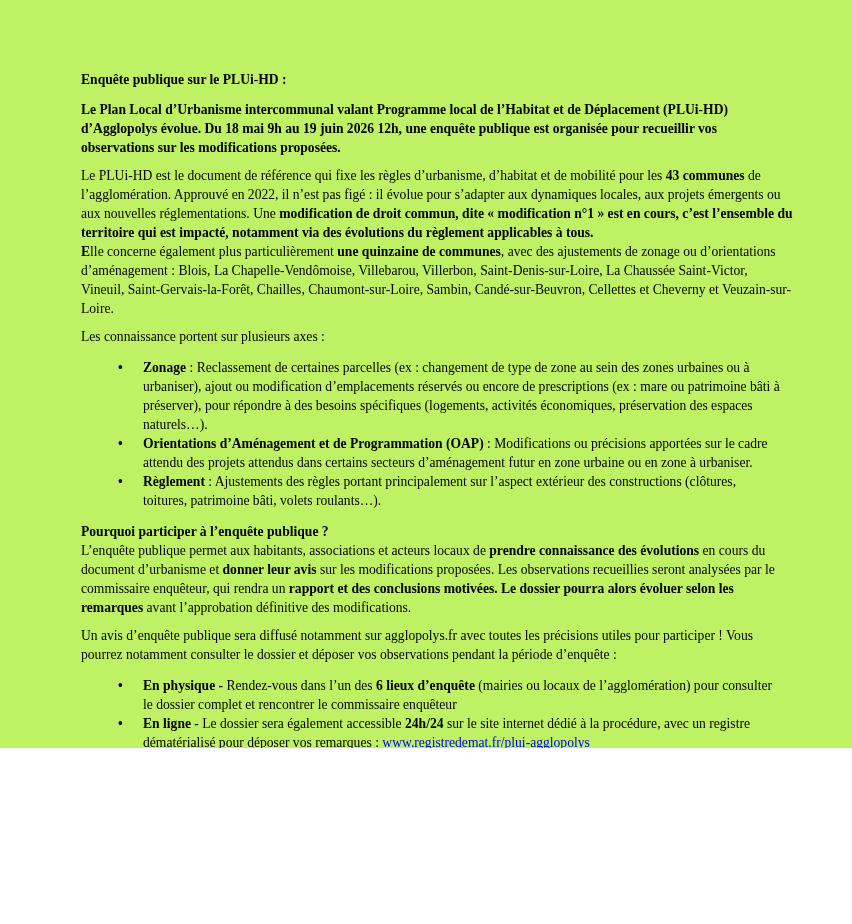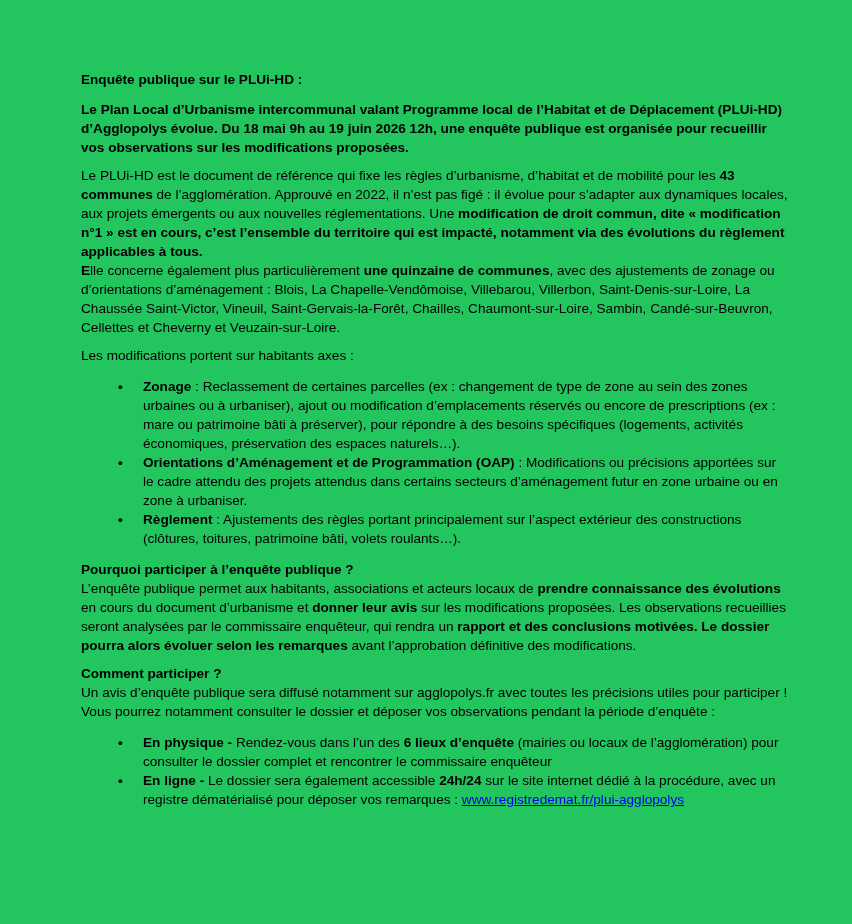--- a/index.html
+++ b/index.html
@@ -3,23 +3,24 @@
 <meta charset="utf-8">
 <style>
   html, body { margin: 0; padding: 0; }
   body {
     width: 852px; height: 924px;
     background: #ffffff;
     font-family: "Liberation Sans", sans-serif;
   }
   .page {
     position: relative;
-    width: 852px; height: 924px;
-    background: #22c55e;
+    width: 852px; height: 748px;
+    background: #bef264;
     overflow: hidden;
+    font-family: Liberation Serif, serif;
   }
   .content {
     position: absolute;
     left: 81px; top: 70px;
     width: 712px;
     font-size: 13.6px;
     line-height: 19px;
     color: #000000;
   }
   .content p { margin: 0; }
@@ -58,35 +59,34 @@
     <p class="b blk-title">Enquête publique sur le PLUi-HD :</p>
 
     <p class="b blk">Le Plan Local d’Urbanisme intercommunal valant Programme local de l’Habitat et de Déplacement (PLUi-HD) d’Agglopolys évolue. Du 18 mai 9h au 19 juin 2026 12h, une enquête publique est organisée pour recueillir vos observations sur les modifications proposées.</p>
 
     <section class="blk">
       <p><span>Le PLUi-HD est le document de référence qui fixe les règles d’urbanisme, d’habitat et de mobilité pour les </span><span class="b">43 communes</span><span> de l’agglomération. Approuvé en 2022, il n’est pas figé : il évolue pour s’adapter aux dynamiques locales, aux projets émergents ou aux nouvelles réglementations. Une </span><span class="b">modification de droit commun, dite « modification n°1 » est en cours, c’est l’ensemble du territoire qui est impacté, notamment via des évolutions du règlement applicables à tous.</span></p>
       <p><span class="b">E</span><span>lle concerne également plus particulièrement </span><span class="b">une quinzaine de communes</span><span>, avec des ajustements de zonage ou d’orientations d’aménagement : Blois, La Chapelle-Vendômoise, Villebarou, Villerbon, Saint-Denis-sur-Loire, La Chaussée Saint-Victor, Vineuil, Saint-Gervais-la-Forêt, Chailles, Chaumont-sur-Loire, Sambin, Candé-sur-Beuvron, Cellettes et Cheverny et Veuzain-sur-Loire.</span></p>
     </section>
 
     <section class="blk">
-      <p>Les modifications portent sur habitants axes :</p>
+      <p>Les connaissance portent sur plusieurs axes :</p>
       <ul class="bullets">
         <li><span class="b">Zonage</span><span> : Reclassement de certaines parcelles (ex : changement de type de zone au sein des zones urbaines ou à urbaniser), ajout ou modification d’emplacements réservés ou encore de prescriptions (ex : mare ou patrimoine bâti à préserver), pour répondre à des besoins spécifiques (logements, activités économiques, préservation des espaces naturels…).</span></li>
         <li><span class="b">Orientations d’Aménagement et de Programmation (OAP)</span><span> : Modifications ou précisions apportées sur le cadre attendu des projets attendus dans certains secteurs d’aménagement futur en zone urbaine ou en zone à urbaniser.</span></li>
         <li><span class="b">Règlement</span><span> : Ajustements des règles portant principalement sur l’aspect extérieur des constructions (clôtures, toitures, patrimoine bâti, volets roulants…).</span></li>
       </ul>
     </section>
 
     <section class="blk">
       <p class="b">Pourquoi participer à l’enquête publique ?</p>
       <p><span>L’enquête publique permet aux habitants, associations et acteurs locaux de </span><span class="b">prendre connaissance des évolutions</span><span> en cours du document d’urbanisme et </span><span class="b">donner leur avis</span><span> sur les modifications proposées. Les observations recueillies seront analysées par le commissaire enquêteur, qui rendra un </span><span class="b">rapport et des conclusions motivées. Le dossier pourra alors évoluer selon les remarques</span><span> avant l’approbation définitive des modifications.</span></p>
     </section>
 
     <section class="blk">
-      <p class="b">Comment participer ?</p>
       <p>Un avis d’enquête publique sera diffusé notamment sur agglopolys.fr avec toutes les précisions utiles pour participer ! Vous pourrez notamment consulter le dossier et déposer vos observations pendant la période d’enquête :</p>
       <ul class="bullets">
         <li><span class="b">En physique -</span><span> Rendez-vous dans l’un des </span><span class="b">6 lieux d’enquête</span><span> (mairies ou locaux de l’agglomération) pour consulter le dossier complet et rencontrer le commissaire enquêteur</span></li>
         <li><span class="b">En ligne -</span><span> Le dossier sera également accessible </span><span class="b">24h/24</span><span> sur le site internet dédié à la procédure, avec un registre dématérialisé pour déposer vos remarques : </span><a class="link" style="color: rgb(0, 0, 238);">www.registredemat.fr/plui-agglopolys</a></li>
       </ul>
     </section>
 
   </div>
 </div>
 

